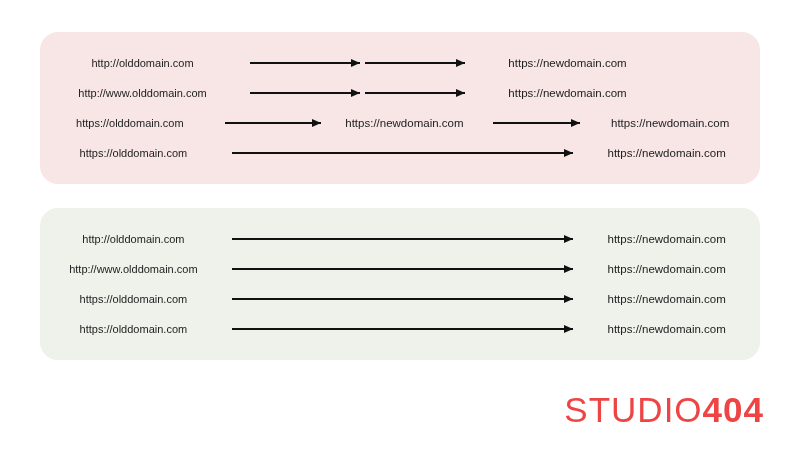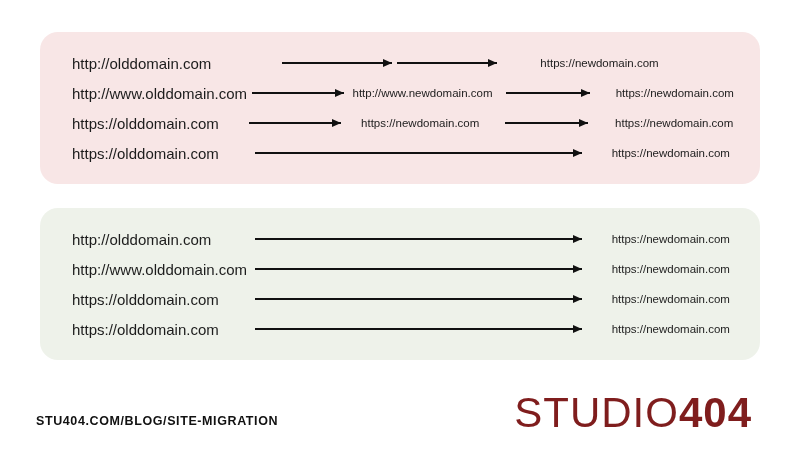--- a/index.html
+++ b/index.html
@@ -51,24 +51,24 @@
     justify-content: center;
   }
   .row {
     display: flex;
     align-items: center;
     height: 30px;
   }
 
   .cell-left {
     width: 205px;
-    font-size: 15px;
+    text-align: center;
+    font-size: 11px;
     color: #1c1c1c;
     white-space: nowrap;
-    padding-left: 32px;
   }
   .cell-mid {
     width: 190px;
     text-align: center;
     font-size: 11.5px;
     color: #1c1c1c;
     white-space: nowrap;
   }
   .cell-right {
     width: 205px;
@@ -111,25 +111,25 @@
     position: absolute;
     left: 36px;
     top: 414px;
     font-size: 12.5px;
     font-weight: bold;
     letter-spacing: 0.6px;
     color: #111111;
   }
   .logo {
     position: absolute;
-    right: 48px;
+    right: 36px;
     top: 392px;
-    font-size: 42px;
+    font-size: 35px;
     letter-spacing: 1px;
-    color: #7f1d1d;
+    color: #ef4444;
     line-height: 1;
   }
   .logo .logo-thin { font-weight: 400; }
   .logo .logo-bold { font-weight: bold; }
 </style>
 </head>
 <body>
 
 <div class="page">
 
@@ -148,21 +148,20 @@
           </div>
         <div class="cell-right">https://newdomain.com</div>
       </div>
 
       <div class="row">
         <div class="cell-left">http://www.olddomain.com</div>
         <div class="arrow arrow-a">
             <div class="shaft"></div>
             <div class="head"></div>
           </div>
-        <div class="cell-mid">http://www.newdomain.com</div>
         <div class="arrow arrow-b">
             <div class="shaft"></div>
             <div class="head"></div>
           </div>
         <div class="cell-right">https://newdomain.com</div>
       </div>
 
       <div class="row">
         <div class="cell-left">https://olddomain.com</div>
         <div class="arrow arrow-a">
@@ -224,19 +223,18 @@
         <div class="arrow arrow-long">
             <div class="shaft"></div>
             <div class="head"></div>
           </div>
         <div class="cell-right">https://newdomain.com</div>
       </div>
 
     </div>
   </div>
 
-  <div class="footer-url">STU404.COM/BLOG/SITE-MIGRATION</div>
 
   <div class="logo">
     <span class="logo-thin">STUDIO</span><span class="logo-bold">404</span>
   </div>
 
 </div>
 
 </body></html>

